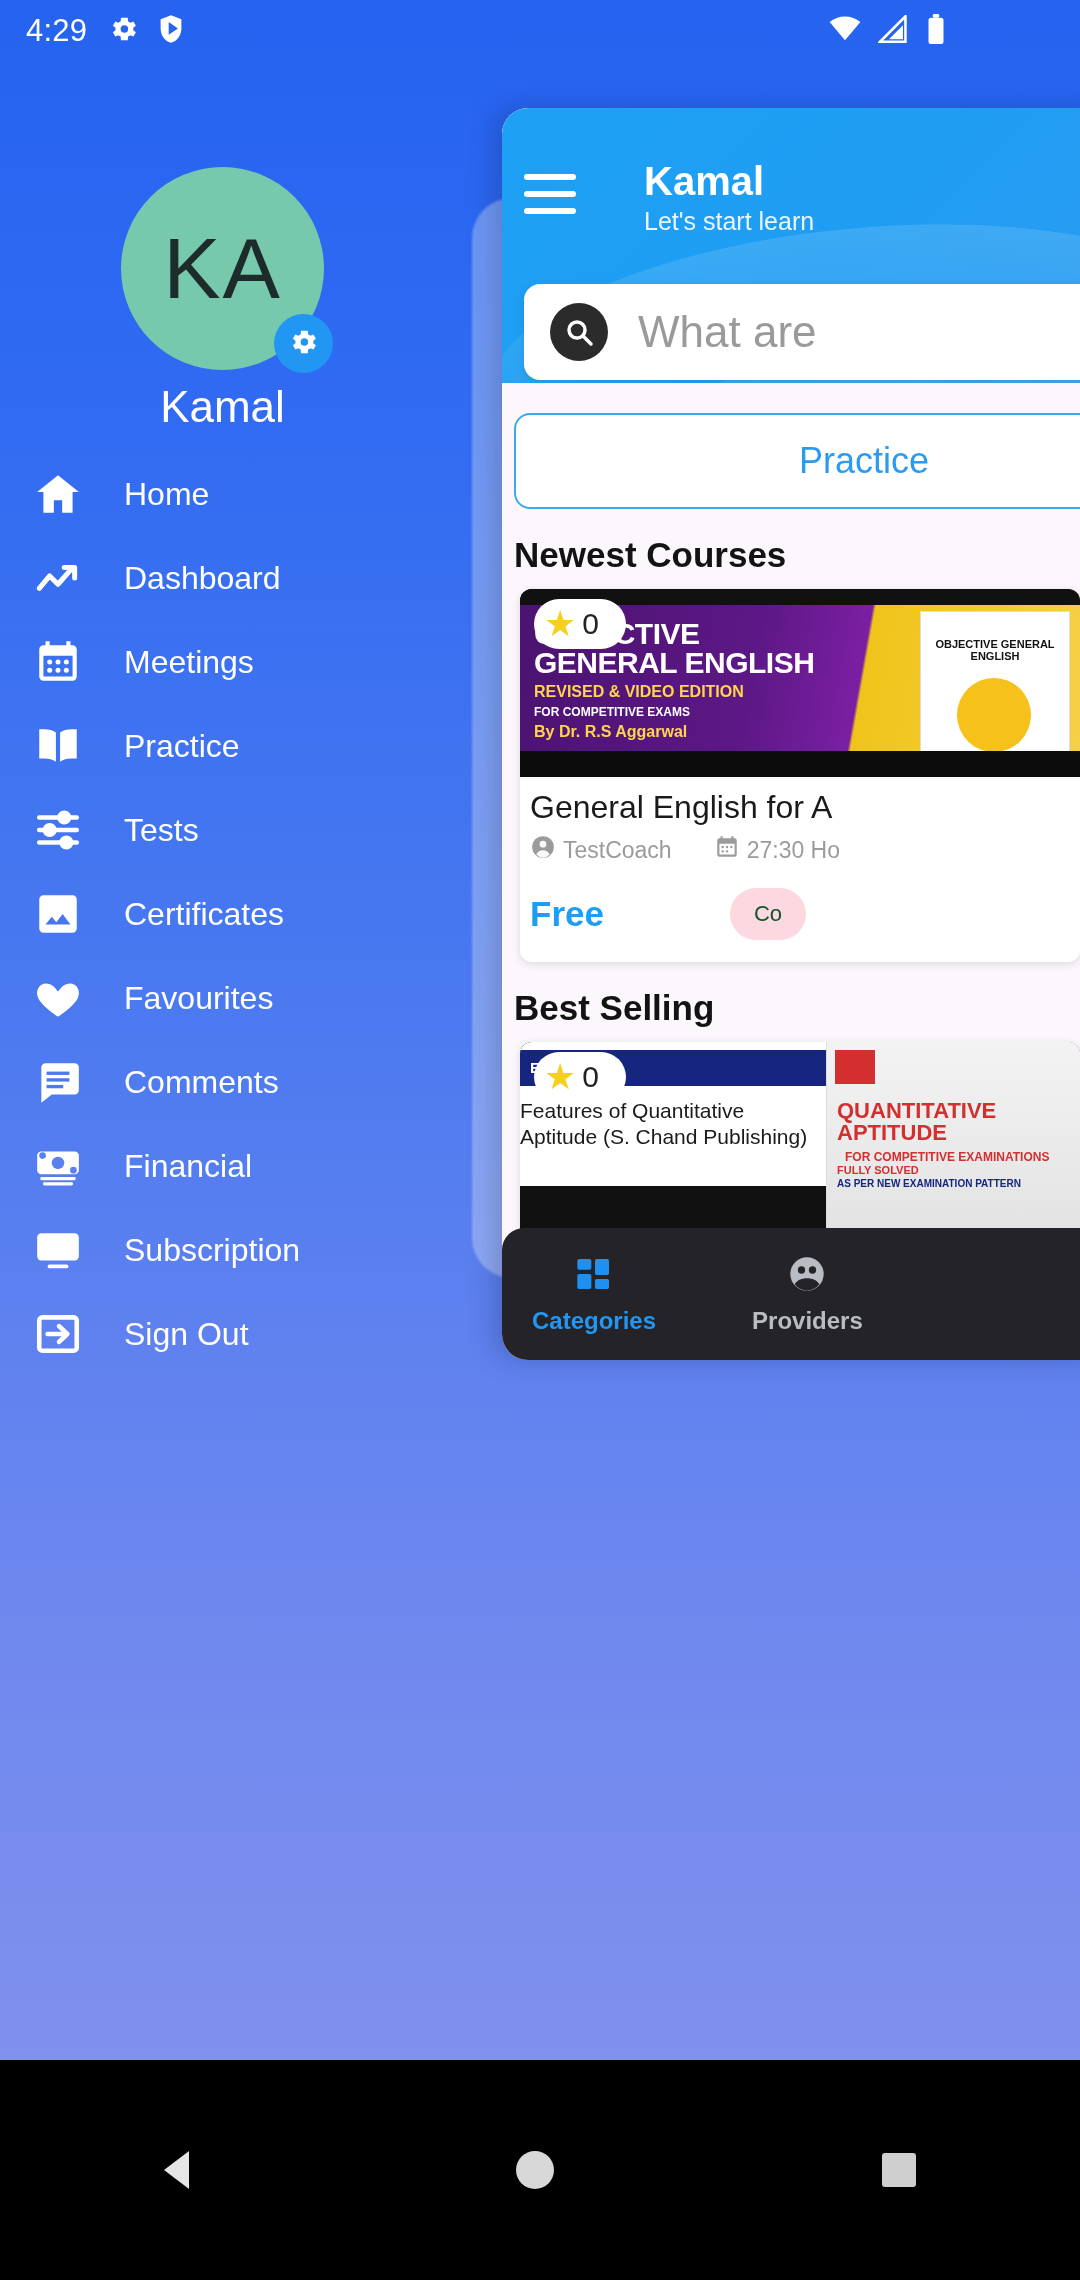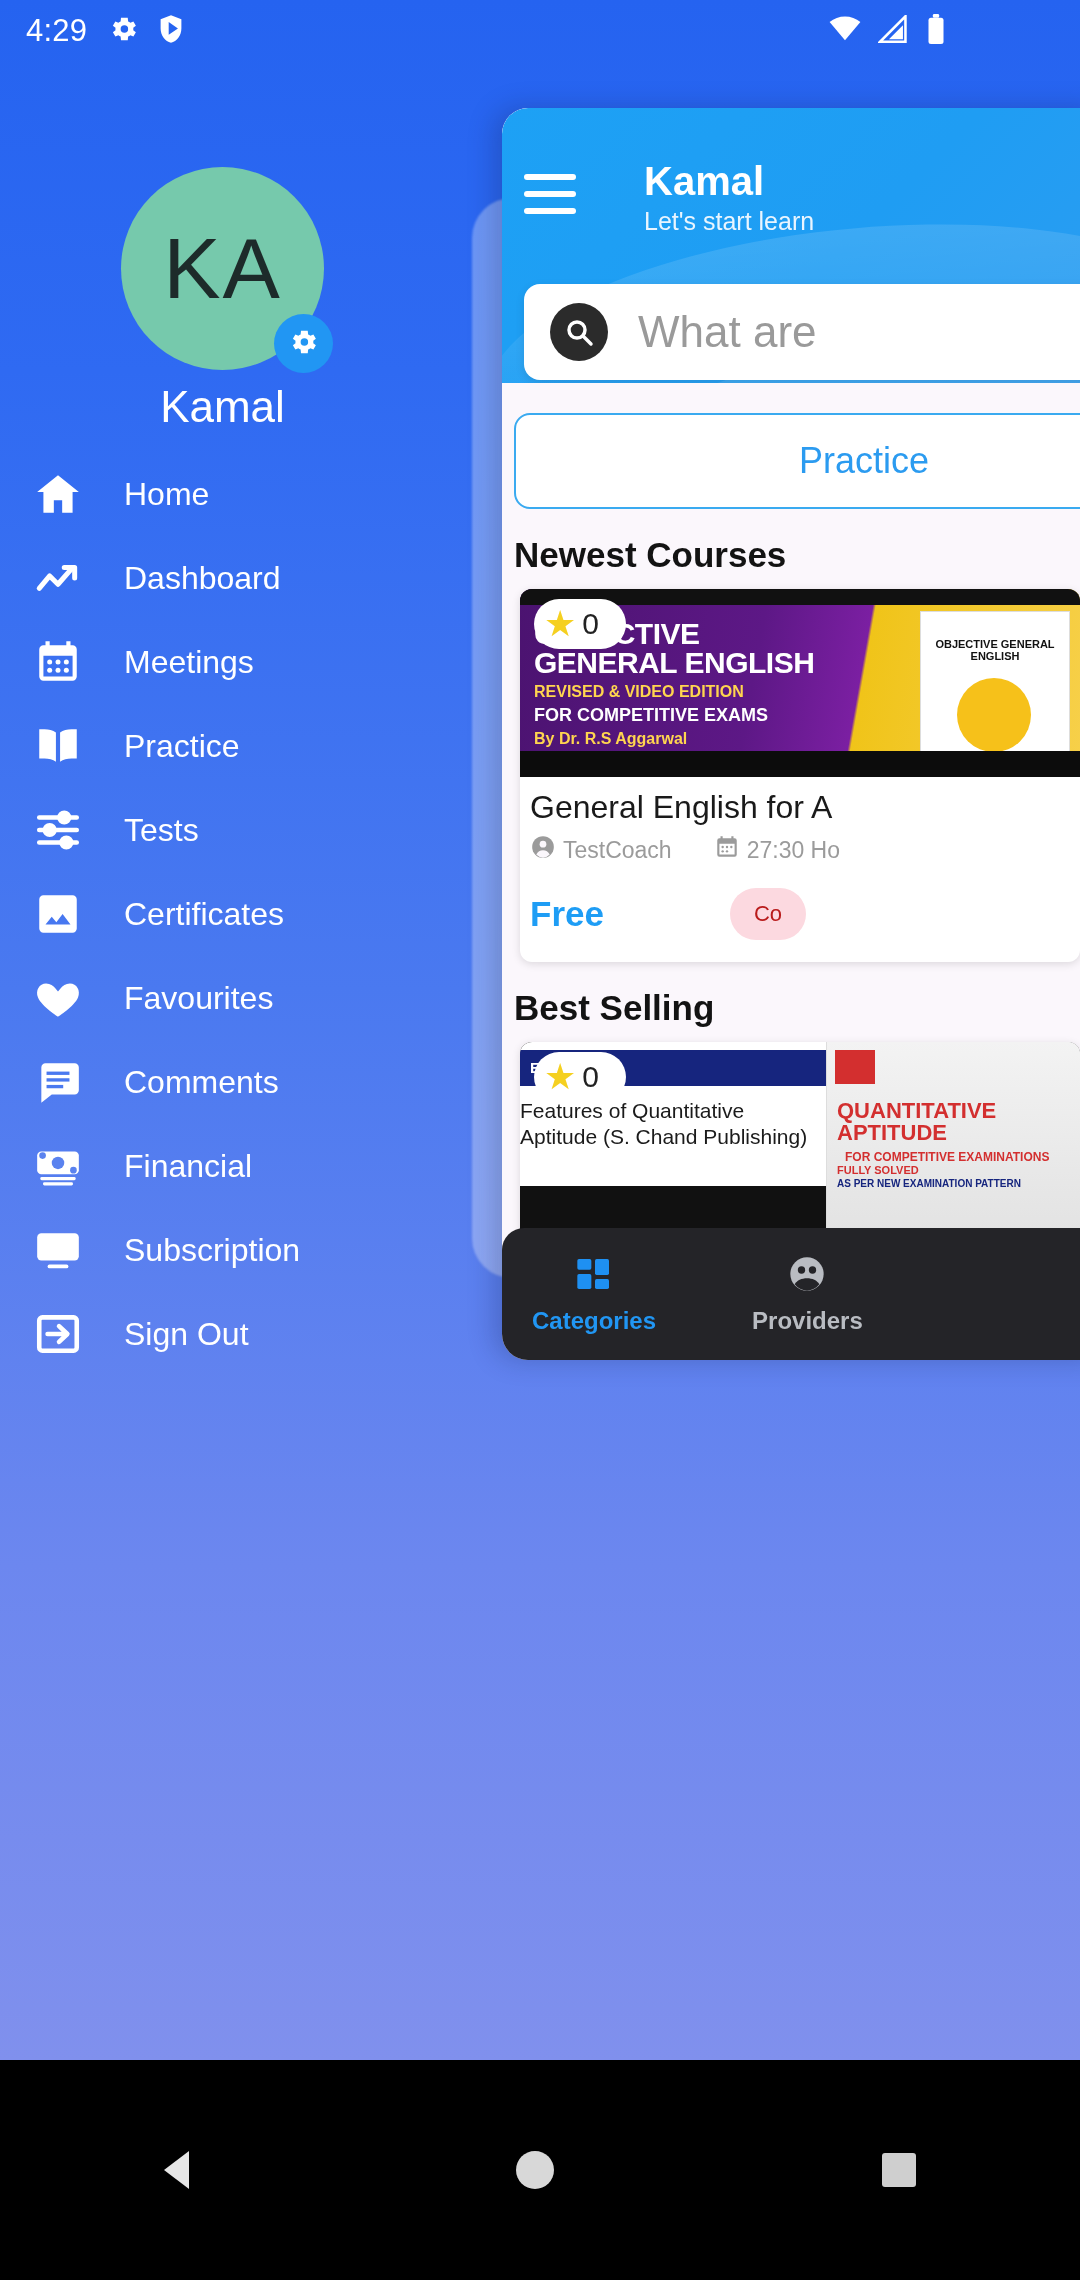--- a/index.html
+++ b/index.html
@@ -135,21 +135,21 @@
   }
   .thumb-ge:before{
     content:""; position:absolute; left:0; top:0; width:100%; height:16px; background:#111;
   }
   .thumb-ge:after{
     content:""; position:absolute; left:0; bottom:0; width:100%; height:26px; background:#0c0c0c;
   }
   .ge-text { position:absolute; left:14px; top:30px; width:300px; color:#fff; }
   .ge-l1 { font-size:30px; font-weight:bold; letter-spacing:-.5px; line-height:.97; }
   .ge-l2 { font-size:16px; font-weight:bold; color:#ffd54f; margin-top:6px; }
-  .ge-l3 { font-size:18px; font-weight:bold; margin-top:4px; }
+  .ge-l3 { font-size:12px; font-weight:bold; margin-top:4px; }
   .ge-l4 { font-size:16px; font-weight:bold; color:#ffd54f; margin-top:4px; }
   .ge-book {
     position:absolute; right:10px; top:22px; width:150px; height:150px;
     background:#fff; border:1px solid #ddd;
   }
   .ge-book-t { font-size:11px; font-weight:bold; color:#111; text-align:center; margin-top:26px; line-height:1.1; }
   .ge-book-c { position:absolute; left:36px; bottom:8px; width:74px; height:74px; border-radius:50%; background:#f6c11a; }
 
   .thumb-qa { position:absolute; inset:0; background:#ffffff; }
   .qa-bluebar { position:absolute; left:0; top:8px; width:330px; height:36px; background:#16257e; }
@@ -175,21 +175,21 @@
   .rating-star { color:#f5d020; font-size:36px; line-height:1; }
   .rating-value { color:#222; font-size:30px; }
 
   .card-title { font-size:32px; color:#1a1a1a; padding:12px 0 0 10px; white-space:nowrap; }
   .card-meta { display:flex; align-items:center; gap:8px; padding:8px 0 0 10px; color:#9b9b9b; font-size:23px; white-space:nowrap; }
   .meta-item { display:flex; align-items:center; gap:7px; }
   .card-foot { display:flex; align-items:center; padding:22px 0 22px 10px; }
   .price-free { color:#1e9df5; font-size:35px; font-weight:bold; }
   .pink-pill {
     margin-left:126px; height:52px; border-radius:26px; background:#fcd9e0;
-    display:flex; align-items:center; padding:0 24px; color:#b91c1c; font-size:22px;
+    display:flex; align-items:center; padding:0 24px; color:#14532d; font-size:22px;
   }
 
   
   .bottom-nav {
     position:absolute; left:0; bottom:0; width:600px; height:132px;
     background:#242428; border-radius:22px 0 0 0;
     display:flex; align-items:center; padding-left:30px; gap:96px;
   }
   .bn-item { display:flex; flex-direction:column; align-items:center; gap:9px; }
   .bn-label { font-size:24px; font-weight:bold; }

